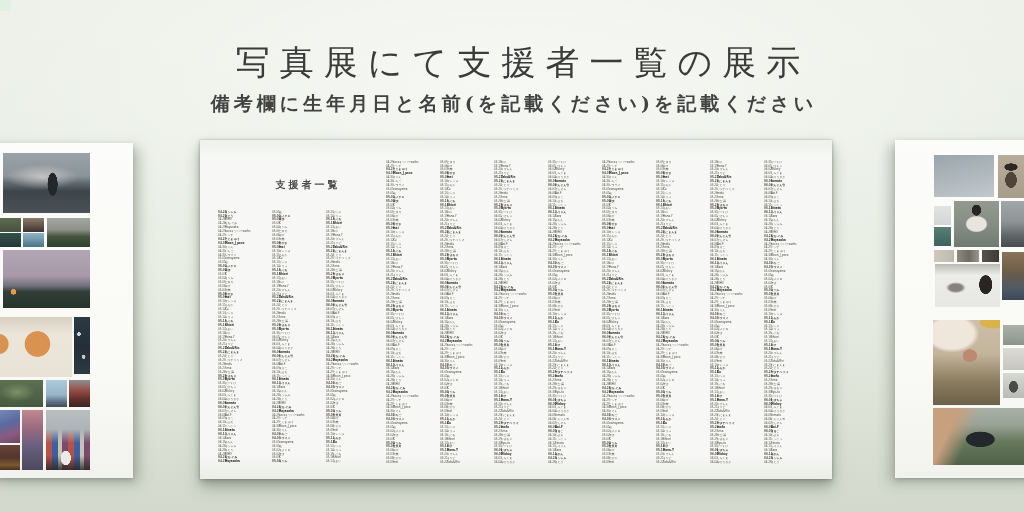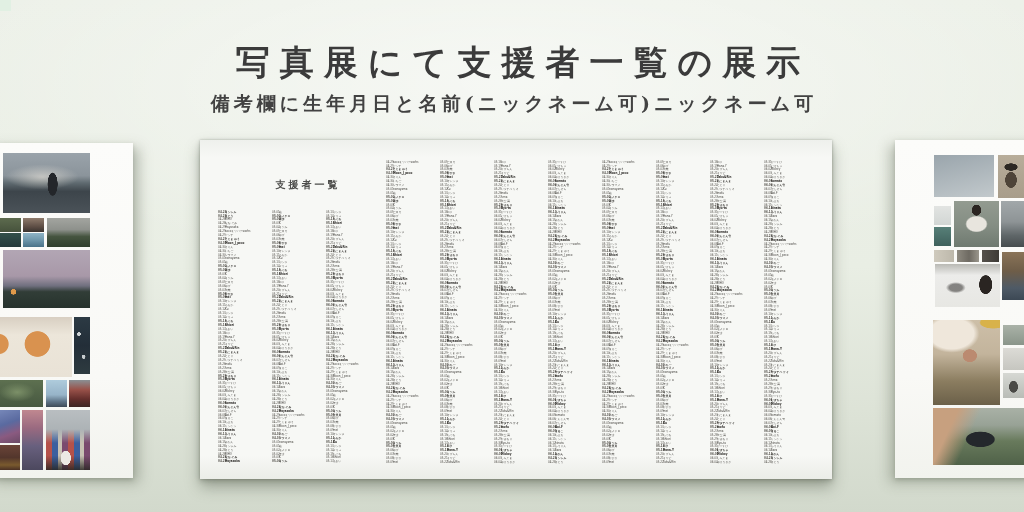--- a/index.html
+++ b/index.html
@@ -9,21 +9,21 @@
     background:
       radial-gradient(90% 60% at 50% 16%, rgba(255,255,255,0.55) 0%, rgba(255,255,255,0) 62%),
       linear-gradient(180deg,#edf1e9 0%,#e9eee4 52%,#dde3d7 80%,#d2d9cc 100%);
     background-color:#e8ede3;
   }
   .accent-square{position:absolute;left:0;top:0;width:11px;height:11px;background:#e1f0e3;}
 
   
   .headline{position:absolute;left:0;right:0;text-align:center;color:#3b3b3b;
     font-family:"DejaVu Serif","Liberation Serif",serif;}
-  .title{top:40px;font-size:34px;line-height:44px;font-weight:700;letter-spacing:10px;padding-left:22px;}
+  .title{top:40px;font-size:34px;line-height:44px;font-weight:400;letter-spacing:10px;padding-left:22px;}
   .subtitle{top:90px;font-size:19px;line-height:26px;font-weight:600;letter-spacing:4px;padding-left:4px;color:#424242;}
 
   
   .board{position:absolute;background:linear-gradient(180deg,#fcfcfa 0%,#f9f9f6 70%,#f2f3ee 100%);}
   .board-left{left:-12px;top:143px;width:145px;height:335px;
     box-shadow:6px 5px 12px rgba(80,90,72,0.35), 0 2px 4px rgba(80,90,72,0.25);}
   .board-right{left:895px;top:140px;width:145px;height:338px;
     box-shadow:-6px 5px 12px rgba(80,90,72,0.32), 0 2px 4px rgba(80,90,72,0.25);}
   .collage{position:absolute;inset:0;}
   .photo{position:absolute;}
@@ -40,21 +40,21 @@
   .prow .d{display:inline-block;width:17px;color:#56534d;}
   .prow .n{margin-left:4px;}
   .prow.b{font-weight:bold;color:#2d2b28;}
 </style>
 </head>
 <body>
 
 <div class="accent-square"></div>
 
 <div class="headline title">写真展にて支援者一覧の展示</div>
-<div class="headline subtitle">備考欄に生年月日と名前(ニックネーム可)ニックネーム可</div>
+<div class="headline subtitle">備考欄に生年月日と名前(を記載ください)を記載ください</div>
 
 <div class="board board-left">
   <div class="collage" id="left-collage">
       <div class="photo" style="left: 15px; top: 10px; width: 87px; height: 60px; background: radial-gradient(7px 16px at 57% 52%, rgb(35, 38, 42) 70%, rgba(35, 38, 42, 0) 74%), radial-gradient(60% 30% at 45% 40%, rgba(236, 231, 221, 0.6), rgba(236, 231, 221, 0) 70%), linear-gradient(rgb(154, 163, 170) 0%, rgb(139, 148, 155) 38%, rgb(95, 106, 112) 50%, rgb(61, 69, 75) 64%, rgb(74, 82, 88) 100%);"></div>
       <div class="photo" style="left: 12px; top: 75px; width: 21px; height: 14px; background: linear-gradient(rgb(93, 107, 78) 0%, rgb(70, 82, 60) 100%);"></div>
       <div class="photo" style="left: 12px; top: 90px; width: 21px; height: 14px; background: linear-gradient(rgb(51, 80, 74) 0%, rgb(36, 57, 58) 100%);"></div>
       <div class="photo" style="left: 35px; top: 75px; width: 21px; height: 14px; background: linear-gradient(rgb(143, 123, 108) 0%, rgb(95, 79, 70) 60%, rgb(58, 51, 47) 100%);"></div>
       <div class="photo" style="left: 35px; top: 90px; width: 21px; height: 14px; background: linear-gradient(rgb(143, 180, 198) 0%, rgb(111, 151, 171) 50%, rgb(74, 114, 136) 100%);"></div>
       <div class="photo" style="left: 59px; top: 75px; width: 43px; height: 29px; background: linear-gradient(rgb(163, 165, 160) 0%, rgb(142, 145, 140) 40%, rgb(69, 84, 63) 64%, rgb(49, 64, 47) 100%);"></div>
       <div class="photo" style="left: 15px; top: 107px; width: 87px; height: 58px; background: radial-gradient(3px at 12% 72%, rgb(224, 154, 74) 90%, rgba(224, 154, 74, 0) 100%), linear-gradient(rgb(178, 166, 180) 0%, rgb(168, 152, 168) 45%, rgb(111, 111, 126) 62%, rgb(49, 61, 55) 72%, rgb(39, 51, 45) 100%);"></div>

